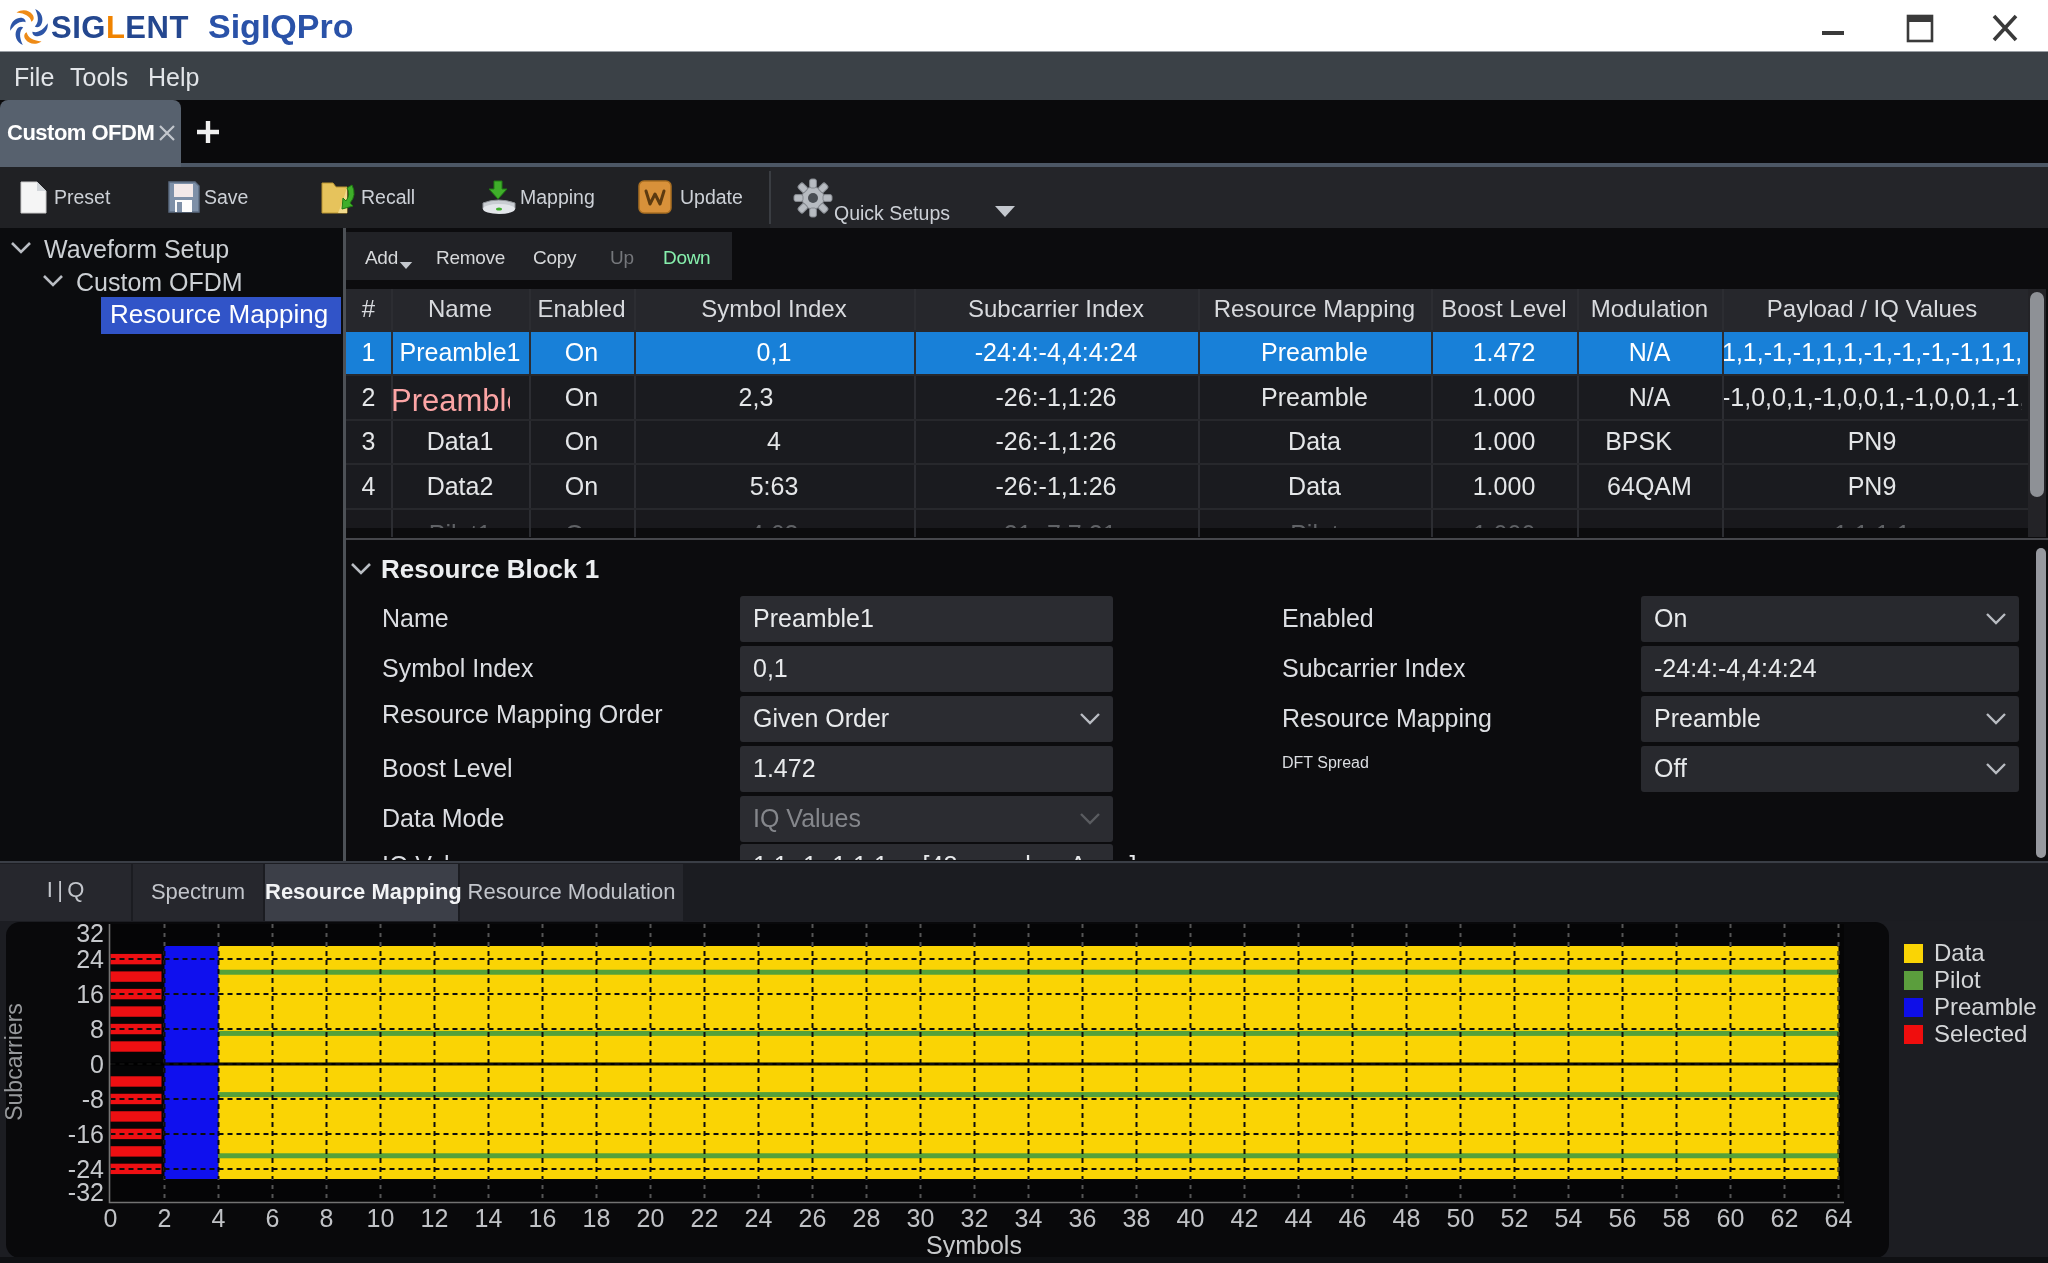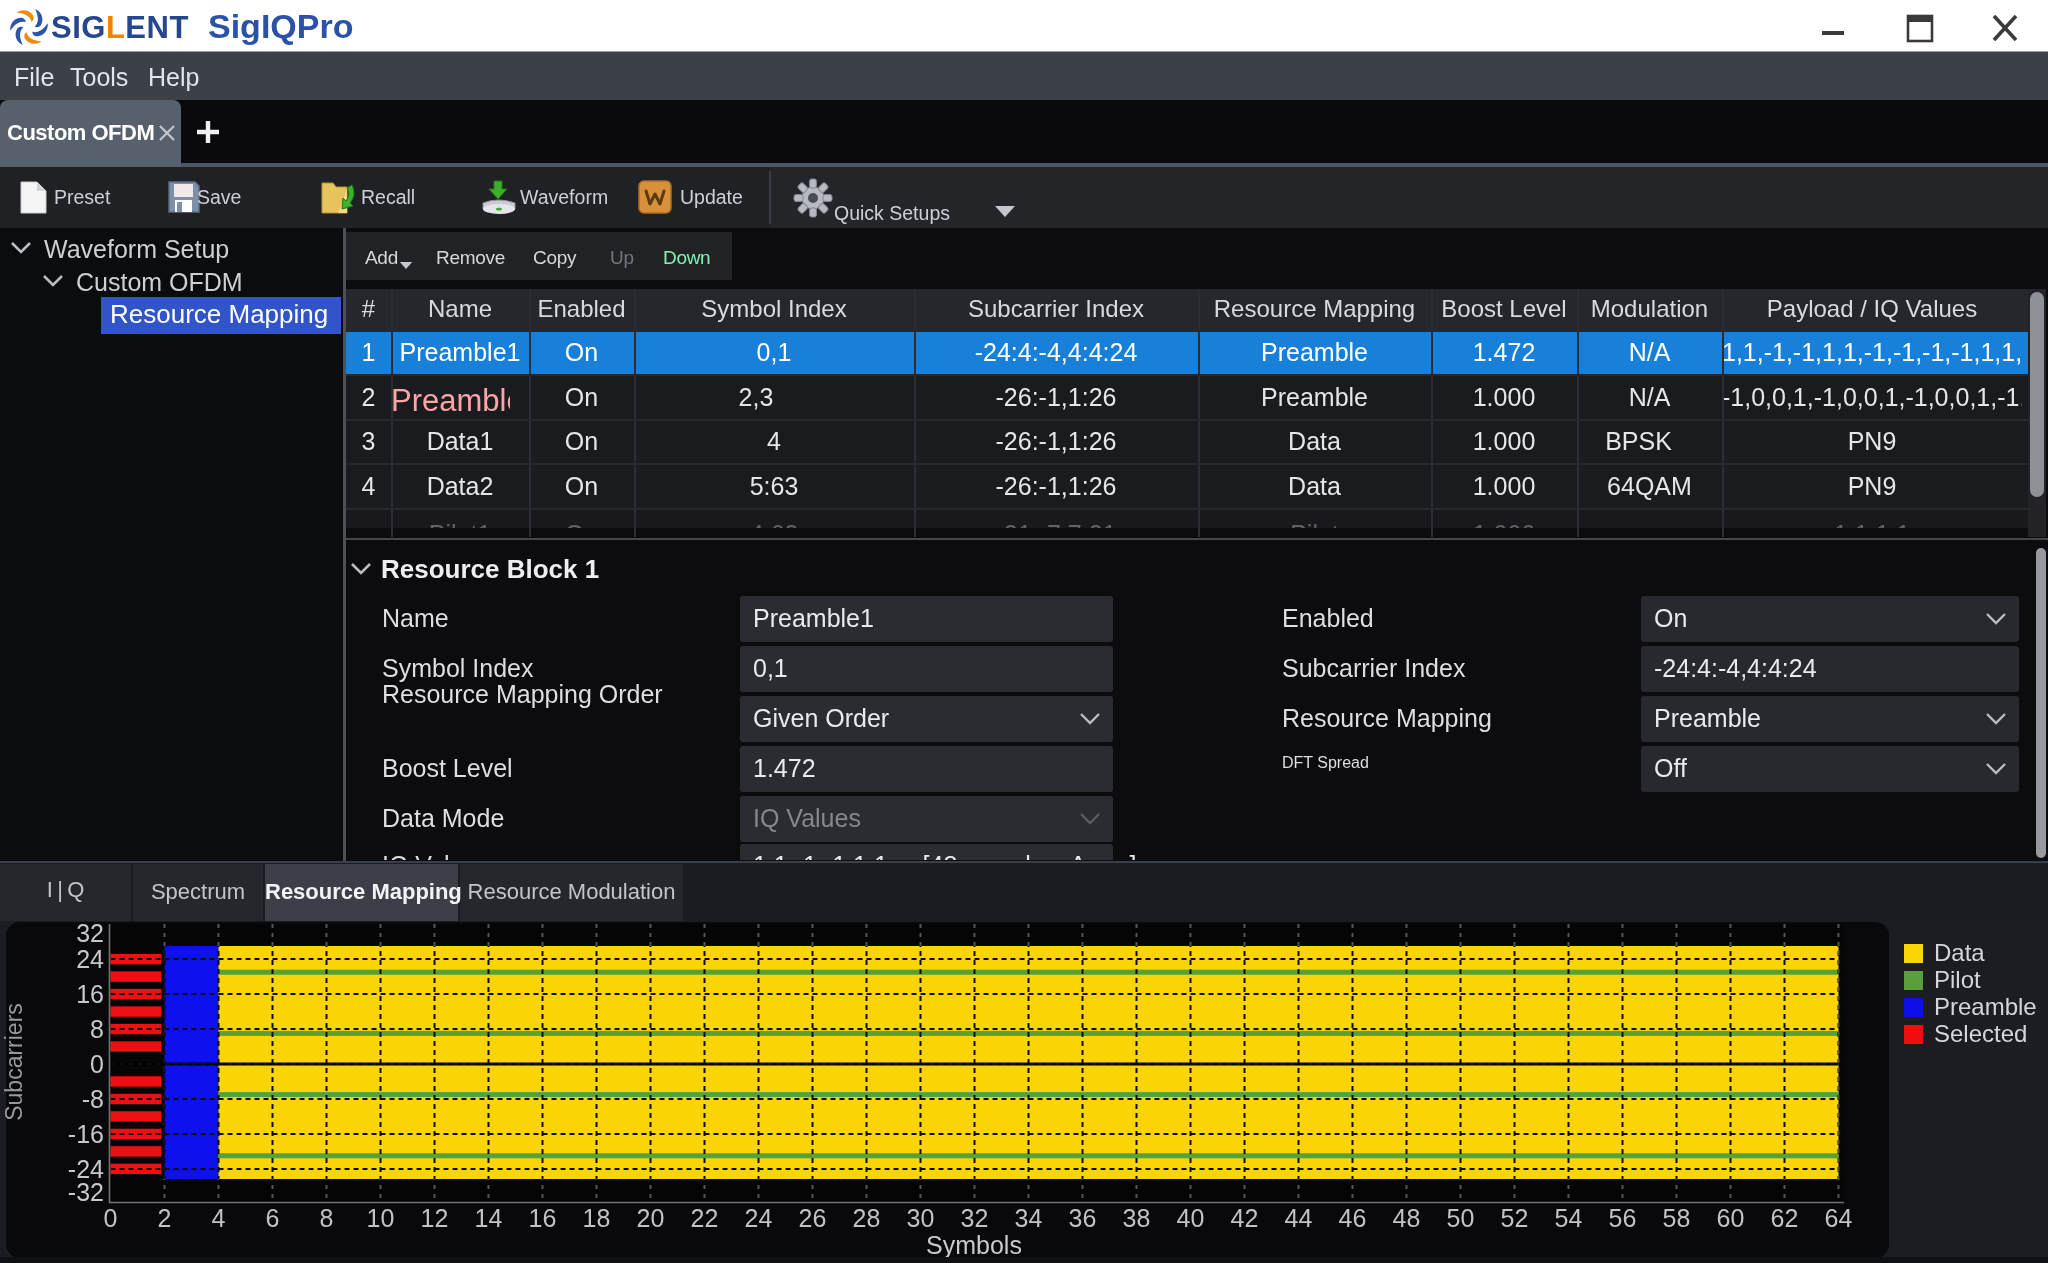--- a/index.html
+++ b/index.html
@@ -69,36 +69,36 @@
     <path d="M 17,1 L 17,10 L 26,10 Z" fill="#d2d6da"></path>
   </svg>
   <span class="abs" style="left:54px;top:19px;">Preset</span>
 
   <svg class="abs" style="left:167px;top:13px;" width="33" height="34" viewBox="0 0 33 34">
     <path d="M 2,2 L 28,2 L 32,6 L 32,32 L 2,32 Z" fill="#7e90a8" stroke="#5d6d83" stroke-width="1.4"></path>
     <rect x="7" y="4" width="19" height="13" fill="#f3e9e9"></rect>
     <rect x="8" y="20" width="17" height="12" fill="#fdfdfd"></rect>
     <rect x="10" y="22" width="5" height="10" fill="#7e90a8"></rect>
   </svg>
-  <span class="abs" style="left:197px;top:19px;text-align:right;">Save</span>
+  <span class="abs" style="left:204px;top:19px;text-align:right;">Save</span>
 
   <svg class="abs" style="left:321px;top:12px;" width="36" height="37" viewBox="0 0 36 37">
     <path d="M 1,4 L 12,4 L 15,8 L 26,8 L 26,34 L 1,34 Z" fill="#e6c35c" stroke="#b89430" stroke-width="1"></path>
     <path d="M 26,8 L 26,34 L 17,34 Q 23,20 26,8 Z" fill="#f2da8c"></path>
     <path d="M 31,6 Q 36,16 29,24 L 32,27 L 21,30 L 22,19 L 25,22 Q 30,15 26,9 Z" fill="#3fae2a" stroke="#1f7a12" stroke-width="1"></path>
   </svg>
   <span class="abs" style="left:361px;top:19px;">Recall</span>
 
   <svg class="abs" style="left:480px;top:12px;" width="40" height="38" viewBox="0 0 40 38">
     <path d="M 14,2 L 22,2 L 22,10 L 27,10 L 18,20 L 9,10 L 14,10 Z" fill="#3fae2a" stroke="#1f7a12" stroke-width="1"></path>
     <path d="M 3,24 Q 18,18 35,24 L 35,30 Q 18,36 3,30 Z" fill="#c9cdd2" stroke="#8f9398" stroke-width="1"></path>
     <ellipse cx="19" cy="30" rx="16" ry="5" fill="#e3e6ea"></ellipse>
     <ellipse cx="19" cy="30" rx="3" ry="1.6" fill="#3fae2a"></ellipse>
   </svg>
-  <span class="abs" style="left:520px;top:19px;">Waveform</span>
+  <span class="abs" style="left:520px;top:19px;">Mapping</span>
 
   <svg class="abs" style="left:638px;top:13px;" width="34" height="34" viewBox="0 0 34 34">
     <rect x="1" y="1" width="32" height="32" rx="5" fill="#d8913a" stroke="#a96f22" stroke-width="1.5"></rect>
     <path d="M 8,11 L 12,24 L 17,14 L 22,24 L 26,11" stroke="#5c3a10" stroke-width="3" fill="none" stroke-linejoin="round" stroke-linecap="round"></path>
   </svg>
   <span class="abs" style="left:680px;top:19px;">Update</span>
 
   <svg class="abs" style="left:793px;top:11px;" width="40" height="40" viewBox="0 0 40 40">
     <g transform="translate(20,20)">
       <g fill="#b7bbc1" stroke="#84888e" stroke-width="1">
@@ -232,21 +232,21 @@
     </svg>
 <div class="abs" style="left:381px;top:326px;font-size:26px;font-weight:bold;color:#eceef0;">Resource Block 1</div>
 <div class="abs" style="left:382px;top:376px;font-size:25px;color:#dcdee2;">Name</div>
 <div class="abs" style="left:740px;top:368px;width:373px;height:46px;background:#2b2c31;border-radius:3px;color:#e8eaec;font-size:25px;">
       <div style="position:absolute;left:13px;top:8px;white-space:nowrap;">Preamble1</div>
     </div>
 <div class="abs" style="left:382px;top:426px;font-size:25px;color:#dcdee2;">Symbol Index</div>
 <div class="abs" style="left:740px;top:418px;width:373px;height:46px;background:#2b2c31;border-radius:3px;color:#e8eaec;font-size:25px;">
       <div style="position:absolute;left:13px;top:8px;white-space:nowrap;">0,1</div>
     </div>
-<div class="abs" style="left:382px;top:452px;font-size:25px;color:#dcdee2;">Resource Mapping Order</div>
+<div class="abs" style="left:382px;top:472px;font-size:25px;color:#dcdee2;">Resource Mapping Order</div>
 <div class="abs" style="left:740px;top:468px;width:373px;height:46px;background:#2b2c31;border-radius:3px;color:#e8eaec;font-size:25px;">
       <div style="position:absolute;left:13px;top:8px;white-space:nowrap;">Given Order</div>
       <svg width="22" height="14" viewBox="0 0 22 14" style="position:absolute;right:12px;top:16px;">
         <path d="M 2,2 L 11,11 L 20,2" stroke="#b9bcc2" stroke-width="2.4" fill="none"></path>
       </svg>
     </div>
 <div class="abs" style="left:382px;top:526px;font-size:25px;color:#dcdee2;">Boost Level</div>
 <div class="abs" style="left:740px;top:518px;width:373px;height:46px;background:#2b2c31;border-radius:3px;color:#e8eaec;font-size:25px;">
       <div style="position:absolute;left:13px;top:8px;white-space:nowrap;">1.472</div>
     </div>

